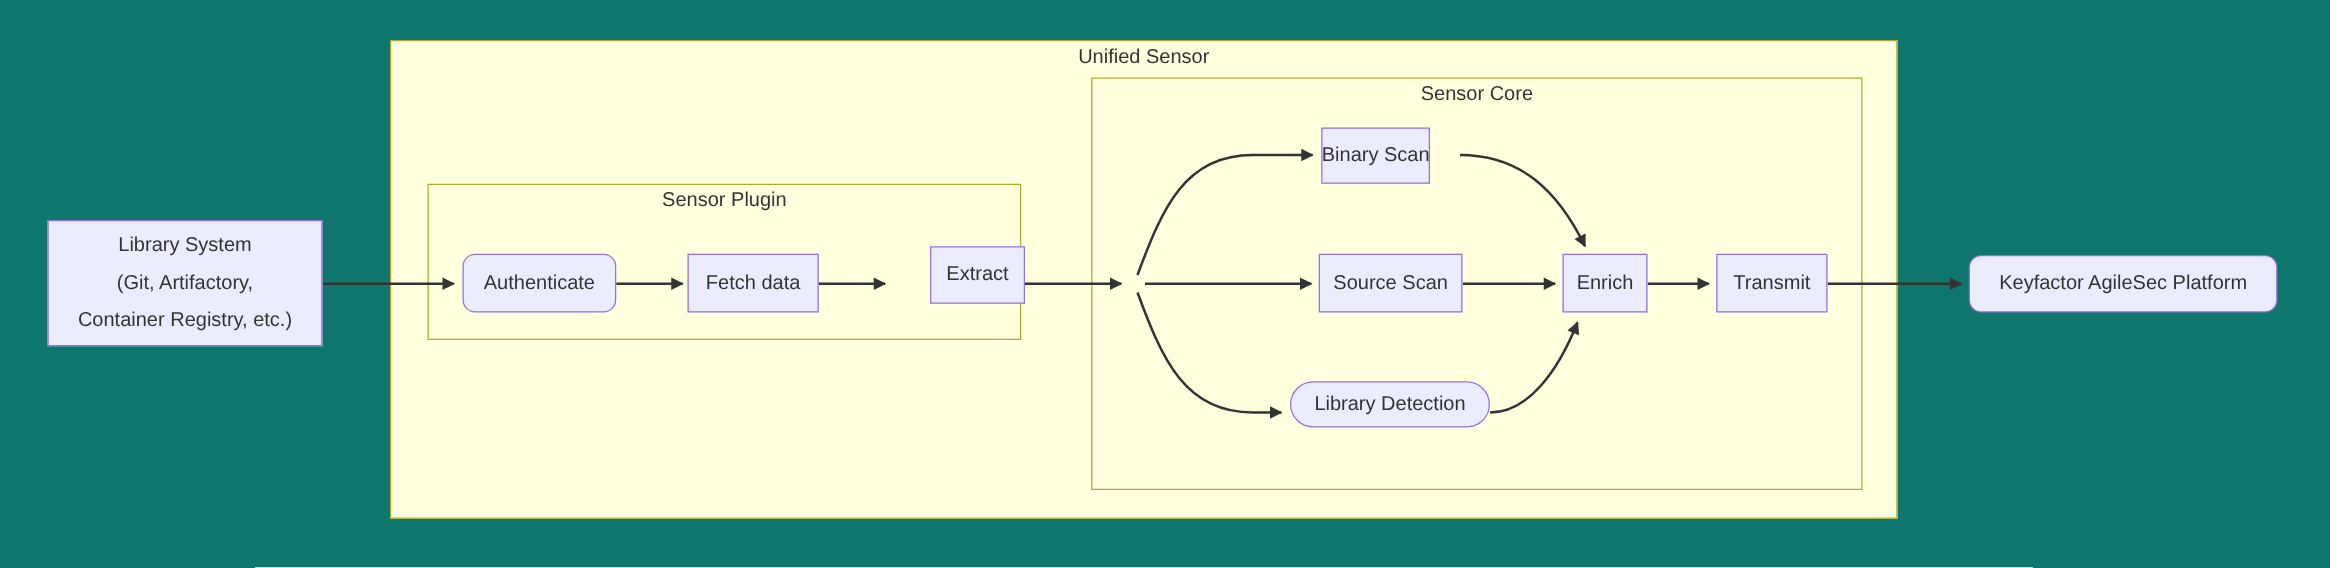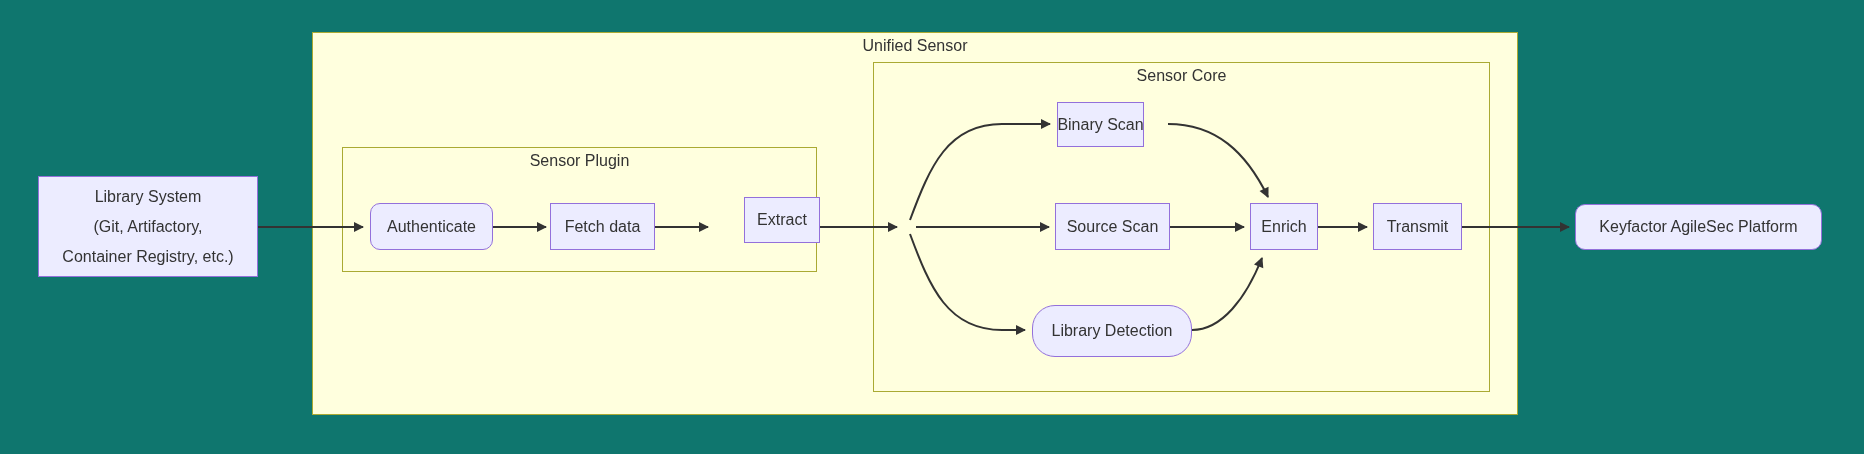--- a/index.html
+++ b/index.html
@@ -99,21 +99,21 @@
   </div>
 
   <div class="node" style="left:1057px;top:102px;width:87px;height:45px;">
     <span>Binary Scan</span>
   </div>
 
   <div class="node" style="left:1055px;top:203px;width:115px;height:47px;">
     <span>Source Scan</span>
   </div>
 
-  <div class="node" style="left:1032px;top:305px;width:160px;height:52px;border-radius:23px;">
+  <div class="node" style="left:1032px;top:305px;width:160px;height:37px;border-radius:23px;">
     <span>Library Detection</span>
   </div>
 
   <div class="node" style="left:1250px;top:203px;width:68px;height:47px;">
     <span>Enrich</span>
   </div>
 
   <div class="node" style="left:1373px;top:203px;width:89px;height:47px;">
     <span>Transmit</span>
   </div>

